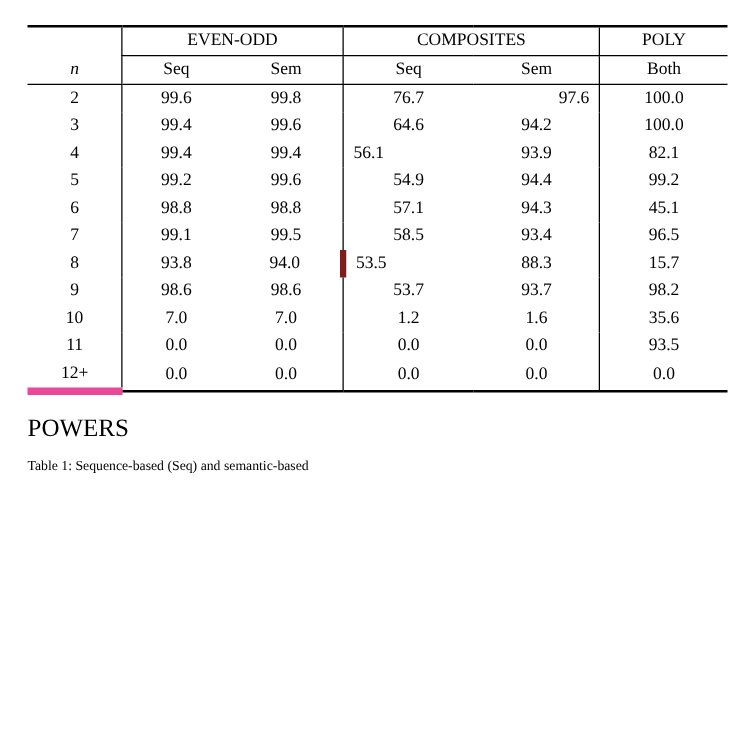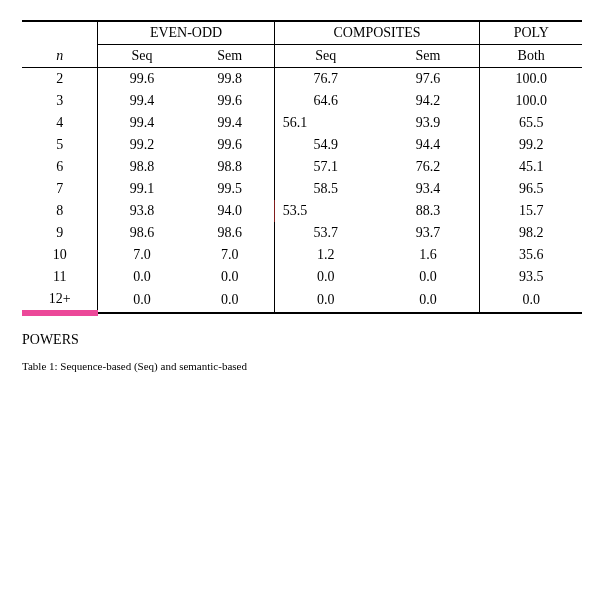--- a/index.html
+++ b/index.html
@@ -29,21 +29,21 @@
     }
     .powers-section {
       display: flex;
       align-items: center;
       margin-top: 16px;
       gap: 0;
       width: 560px;
     }
     .powers-label {
       font-variant: small-caps;
-      font-size: 14px;
+      font-size: 20px;
       margin-right: 16px;
       white-space: nowrap;
     }
     .powers-box {
       border: 1px solid #000;
       padding: 4px 24px;
       display: flex;
       gap: 40px;
       font-size: 14px;
     }
@@ -74,67 +74,67 @@
         <td style="border-bottom:1px solid #000; border-right:1px solid #000; text-align:center;">Sem</td>
         <td style="border-bottom:1px solid #000; text-align:center;">Both</td>
       </tr>
     </thead>
     <tbody id="table-body">
     <tr>
           <td style="text-align:center; ">2</td>
           <td style="text-align:center; border-left:1px solid #000; ">99.6</td>
           <td style="text-align:center; border-right:1px solid #000; ">99.8</td>
           <td style="text-align:center; ">76.7</td>
-          <td style="text-align:center; border-right:1px solid #000; ">97.6</td>
+          <td style="text-align:right; border-right:1px solid #000; ">97.6</td>
           <td style="text-align:center; ">100.0</td>
         </tr>
         <tr>
           <td style="text-align:center; ">3</td>
           <td style="text-align:center; border-left:1px solid #000; ">99.4</td>
           <td style="text-align:center; border-right:1px solid #000; ">99.6</td>
           <td style="text-align:center; ">64.6</td>
           <td style="text-align:center; border-right:1px solid #000; ">94.2</td>
           <td style="text-align:center; ">100.0</td>
         </tr>
         <tr>
           <td style="text-align:center; ">4</td>
           <td style="text-align:center; border-left:1px solid #000; ">99.4</td>
           <td style="text-align:center; border-right:1px solid #000; ">99.4</td>
           <td style="text-align:left; ">56.1</td>
           <td style="text-align:center; border-right:1px solid #000; ">93.9</td>
-          <td style="text-align:center; ">65.5</td>
+          <td style="text-align:center; ">82.1</td>
         </tr>
         <tr>
           <td style="text-align:center; ">5</td>
           <td style="text-align:center; border-left:1px solid #000; ">99.2</td>
           <td style="text-align:center; border-right:1px solid #000; ">99.6</td>
           <td style="text-align:center; ">54.9</td>
           <td style="text-align:center; border-right:1px solid #000; ">94.4</td>
           <td style="text-align:center; ">99.2</td>
         </tr>
         <tr>
           <td style="text-align:center; ">6</td>
           <td style="text-align:center; border-left:1px solid #000; ">98.8</td>
           <td style="text-align:center; border-right:1px solid #000; ">98.8</td>
           <td style="text-align:center;margin-left:20px; ">57.1</td>
-          <td style="text-align:center; border-right:1px solid #000; ">76.2</td>
+          <td style="text-align:center; border-right:1px solid #000; ">94.3</td>
           <td style="text-align:center; ">45.1</td>
         </tr>
         <tr>
           <td style="text-align:center; ">7</td>
           <td style="text-align:center; border-left:1px solid #000; ">99.1</td>
           <td style="text-align:center; border-right:1px solid #000; ">99.5</td>
           <td style="text-align:center; ">58.5</td>
           <td style="text-align:center; border-right:1px solid #000; ">93.4</td>
           <td style="text-align:center; ">96.5</td>
         </tr>
         <tr>
           <td style="text-align:center; ">8</td>
           <td style="text-align:center; border-left:1px solid #000; ">93.8</td>
-          <td style="text-align:center; border-right:1px solid #7f1d1d; ">94.0</td>
+          <td style="text-align:center; border-right:5px solid #7f1d1d; ">94.0</td>
           <td style="text-align:left; ">53.5</td>
           <td style="text-align:center; border-right:1px solid #000; ">88.3</td>
           <td style="text-align:center; ">15.7</td>
         </tr>
         <tr>
           <td style="text-align:center; ">9</td>
           <td style="text-align:center; border-left:1px solid #000; ">98.6</td>
           <td style="text-align:center; border-right:1px solid #000; ">98.6</td>
           <td style="text-align:center; ">53.7</td>
           <td style="text-align:center; border-right:1px solid #000; ">93.7</td>

